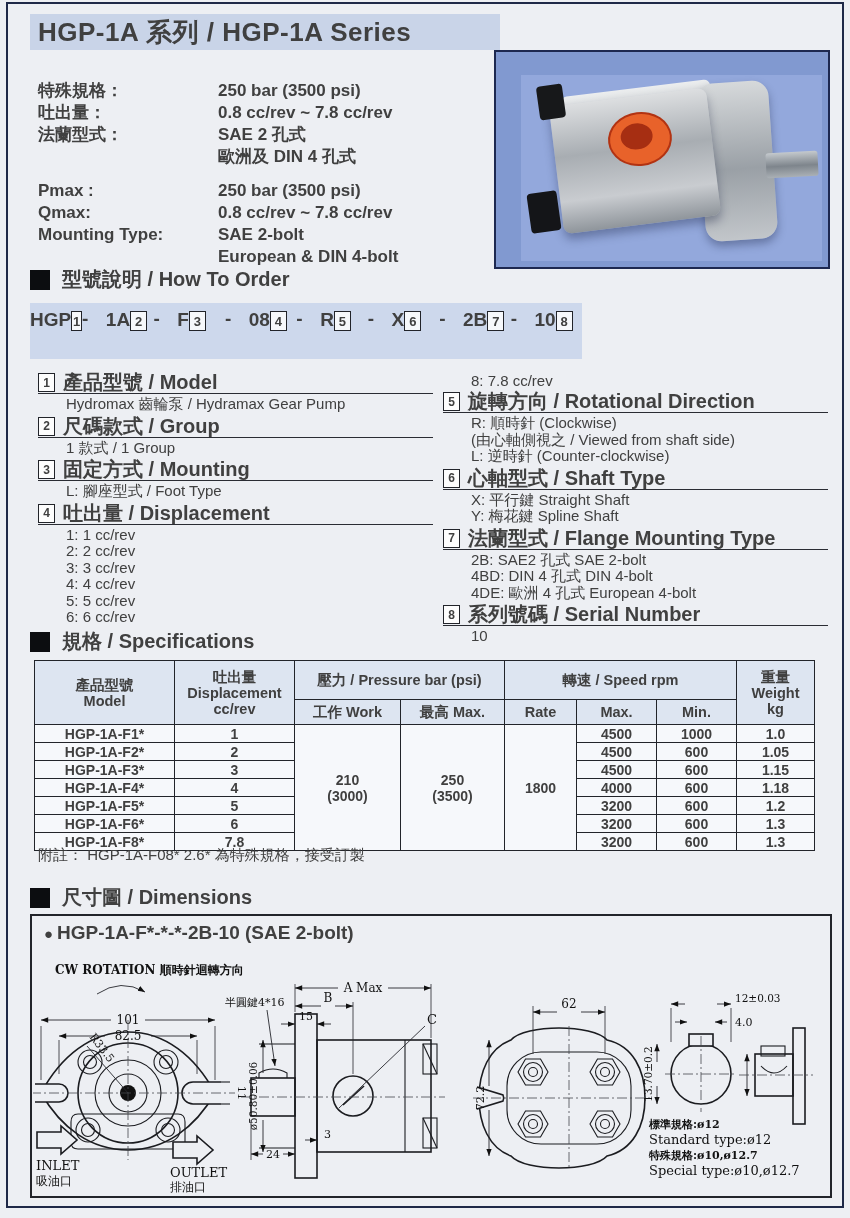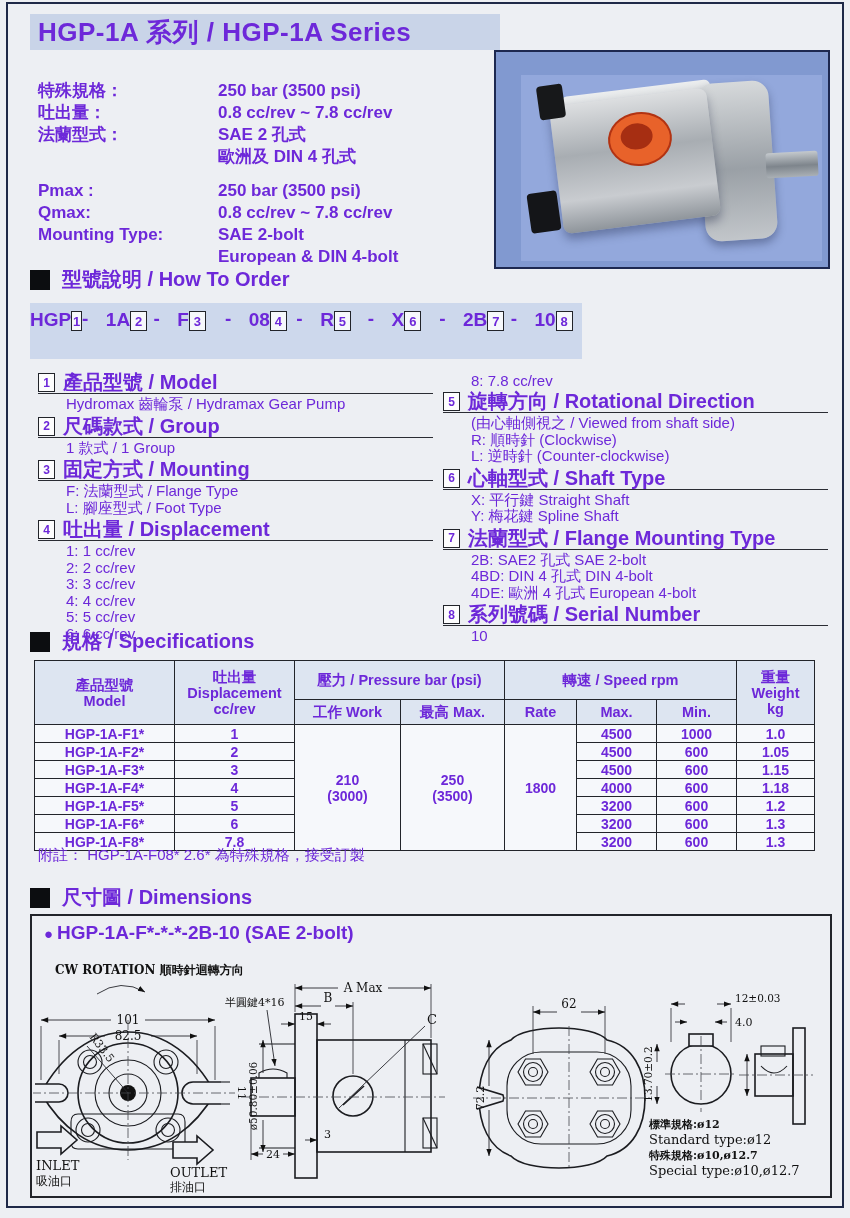--- a/index.html
+++ b/index.html
@@ -1,17 +1,17 @@
 <!DOCTYPE html>
 <html><head>
 <meta charset="utf-8">
 <style>
   html,body{margin:0;padding:0;background:#d8dadd;}
   .page{position:relative;width:850px;height:1218px;background:#edeff3;overflow:hidden;
-        font-family:"Liberation Sans",sans-serif;color:#6d28d9;}
+        font-family:"Liberation Sans",sans-serif;color:#404040;}
   .page-frame{position:absolute;left:6px;top:2px;right:6px;bottom:10px;border:2.5px solid #1f2947;pointer-events:none;}
 
   
   .title-bar{position:absolute;left:30px;top:14px;width:462px;height:36px;background:#c9d4e8;
              font-size:26px;font-weight:bold;line-height:36px;padding-left:8px;letter-spacing:.5px;}
 
   
   .quick-specs{position:absolute;left:38px;top:80px;width:450px;font-weight:bold;font-size:17px;}
   .spec-row{display:grid;grid-template-columns:180px auto;line-height:22px;}
   .spec-row.group2-start{margin-top:12px;}
@@ -225,21 +225,20 @@
       <div class="osec-lines">
           <div>1 款式 / 1 Group</div>
         </div>
     </div>
     <div class="osec">
       <div class="osec-head">
           <span class="nbox">3</span>
           <span class="osec-title">固定方式 / Mounting</span>
         </div>
       <div class="osec-lines">
-        <div>F: 法蘭型式 / Flange Type</div>
         <div>L: 腳座型式 / Foot Type</div>
       </div>
     </div>
     <div class="osec">
       <div class="osec-head">
           <span class="nbox">4</span>
           <span class="osec-title">吐出量 / Displacement</span>
         </div>
       <div class="osec-lines">
         <div>1: 1 cc/rev</div>
@@ -253,22 +252,22 @@
   </div>
 
   <div class="order-col" id="order-col-right">
     <div class="cont-line">8: 7.8 cc/rev</div>
     <div class="osec">
       <div class="osec-head">
           <span class="nbox">5</span>
           <span class="osec-title">旋轉方向 / Rotational Direction</span>
         </div>
       <div class="osec-lines">
+        <div>R: 順時針 (Clockwise)</div>
         <div>(由心軸側視之 / Viewed from shaft side)</div>
-        <div>R: 順時針 (Clockwise)</div>
         <div>L: 逆時針 (Counter-clockwise)</div>
       </div>
     </div>
     <div class="osec">
       <div class="osec-head">
           <span class="nbox">6</span>
           <span class="osec-title">心軸型式 / Shaft Type</span>
         </div>
       <div class="osec-lines">
         <div>X: 平行鍵 Straight Shaft</div>

